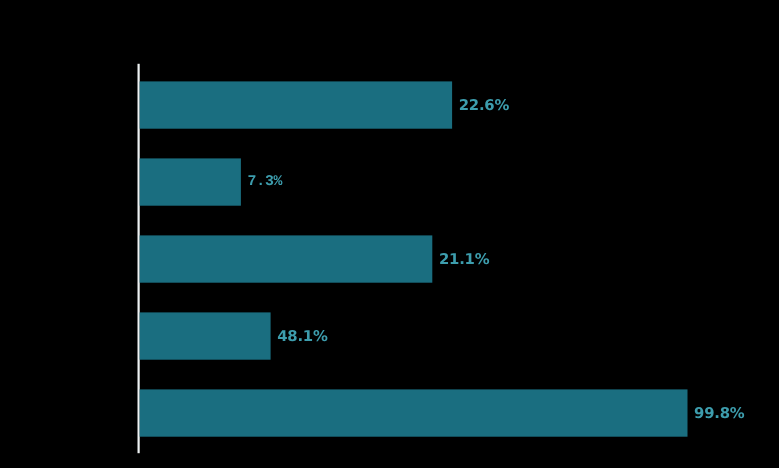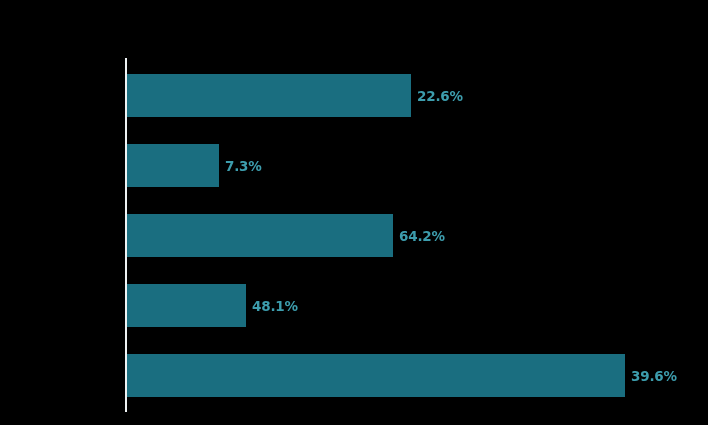--- a/index.html
+++ b/index.html
@@ -87,35 +87,35 @@
 
     <div class="bar-row" style="top:74px;">
       <span class="cat-label"></span>
       <div class="bar-rect" style="width:284px;"></div>
       <span class="bar-value-label" style="left:290px;">22.6%</span>
     </div>
 
     <div class="bar-row" style="top:144px;">
       <span class="cat-label"></span>
       <div class="bar-rect" style="width:92px;"></div>
-      <span class="bar-value-label" style="left:98px;">7.3%</span>
+      <span class="bar-value-label" style="left:98px;font-family:Liberation Mono, monospace;">7.3%</span>
     </div>
 
     <div class="bar-row" style="top:214px;">
       <span class="cat-label"></span>
       <div class="bar-rect" style="width:266px;"></div>
-      <span class="bar-value-label" style="left:272px;">64.2%</span>
+      <span class="bar-value-label" style="left:272px;">21.1%</span>
     </div>
 
     <div class="bar-row" style="top:284px;">
       <span class="cat-label"></span>
       <div class="bar-rect" style="width:119px;"></div>
       <span class="bar-value-label" style="left:125px;">48.1%</span>
     </div>
 
     <div class="bar-row" style="top:354px;">
       <span class="cat-label"></span>
       <div class="bar-rect" style="width:498px;"></div>
-      <span class="bar-value-label" style="left:504px;">39.6%</span>
+      <span class="bar-value-label" style="left:504px;">99.8%</span>
     </div>
 
   </div>
 </div>
 
 </body></html>

